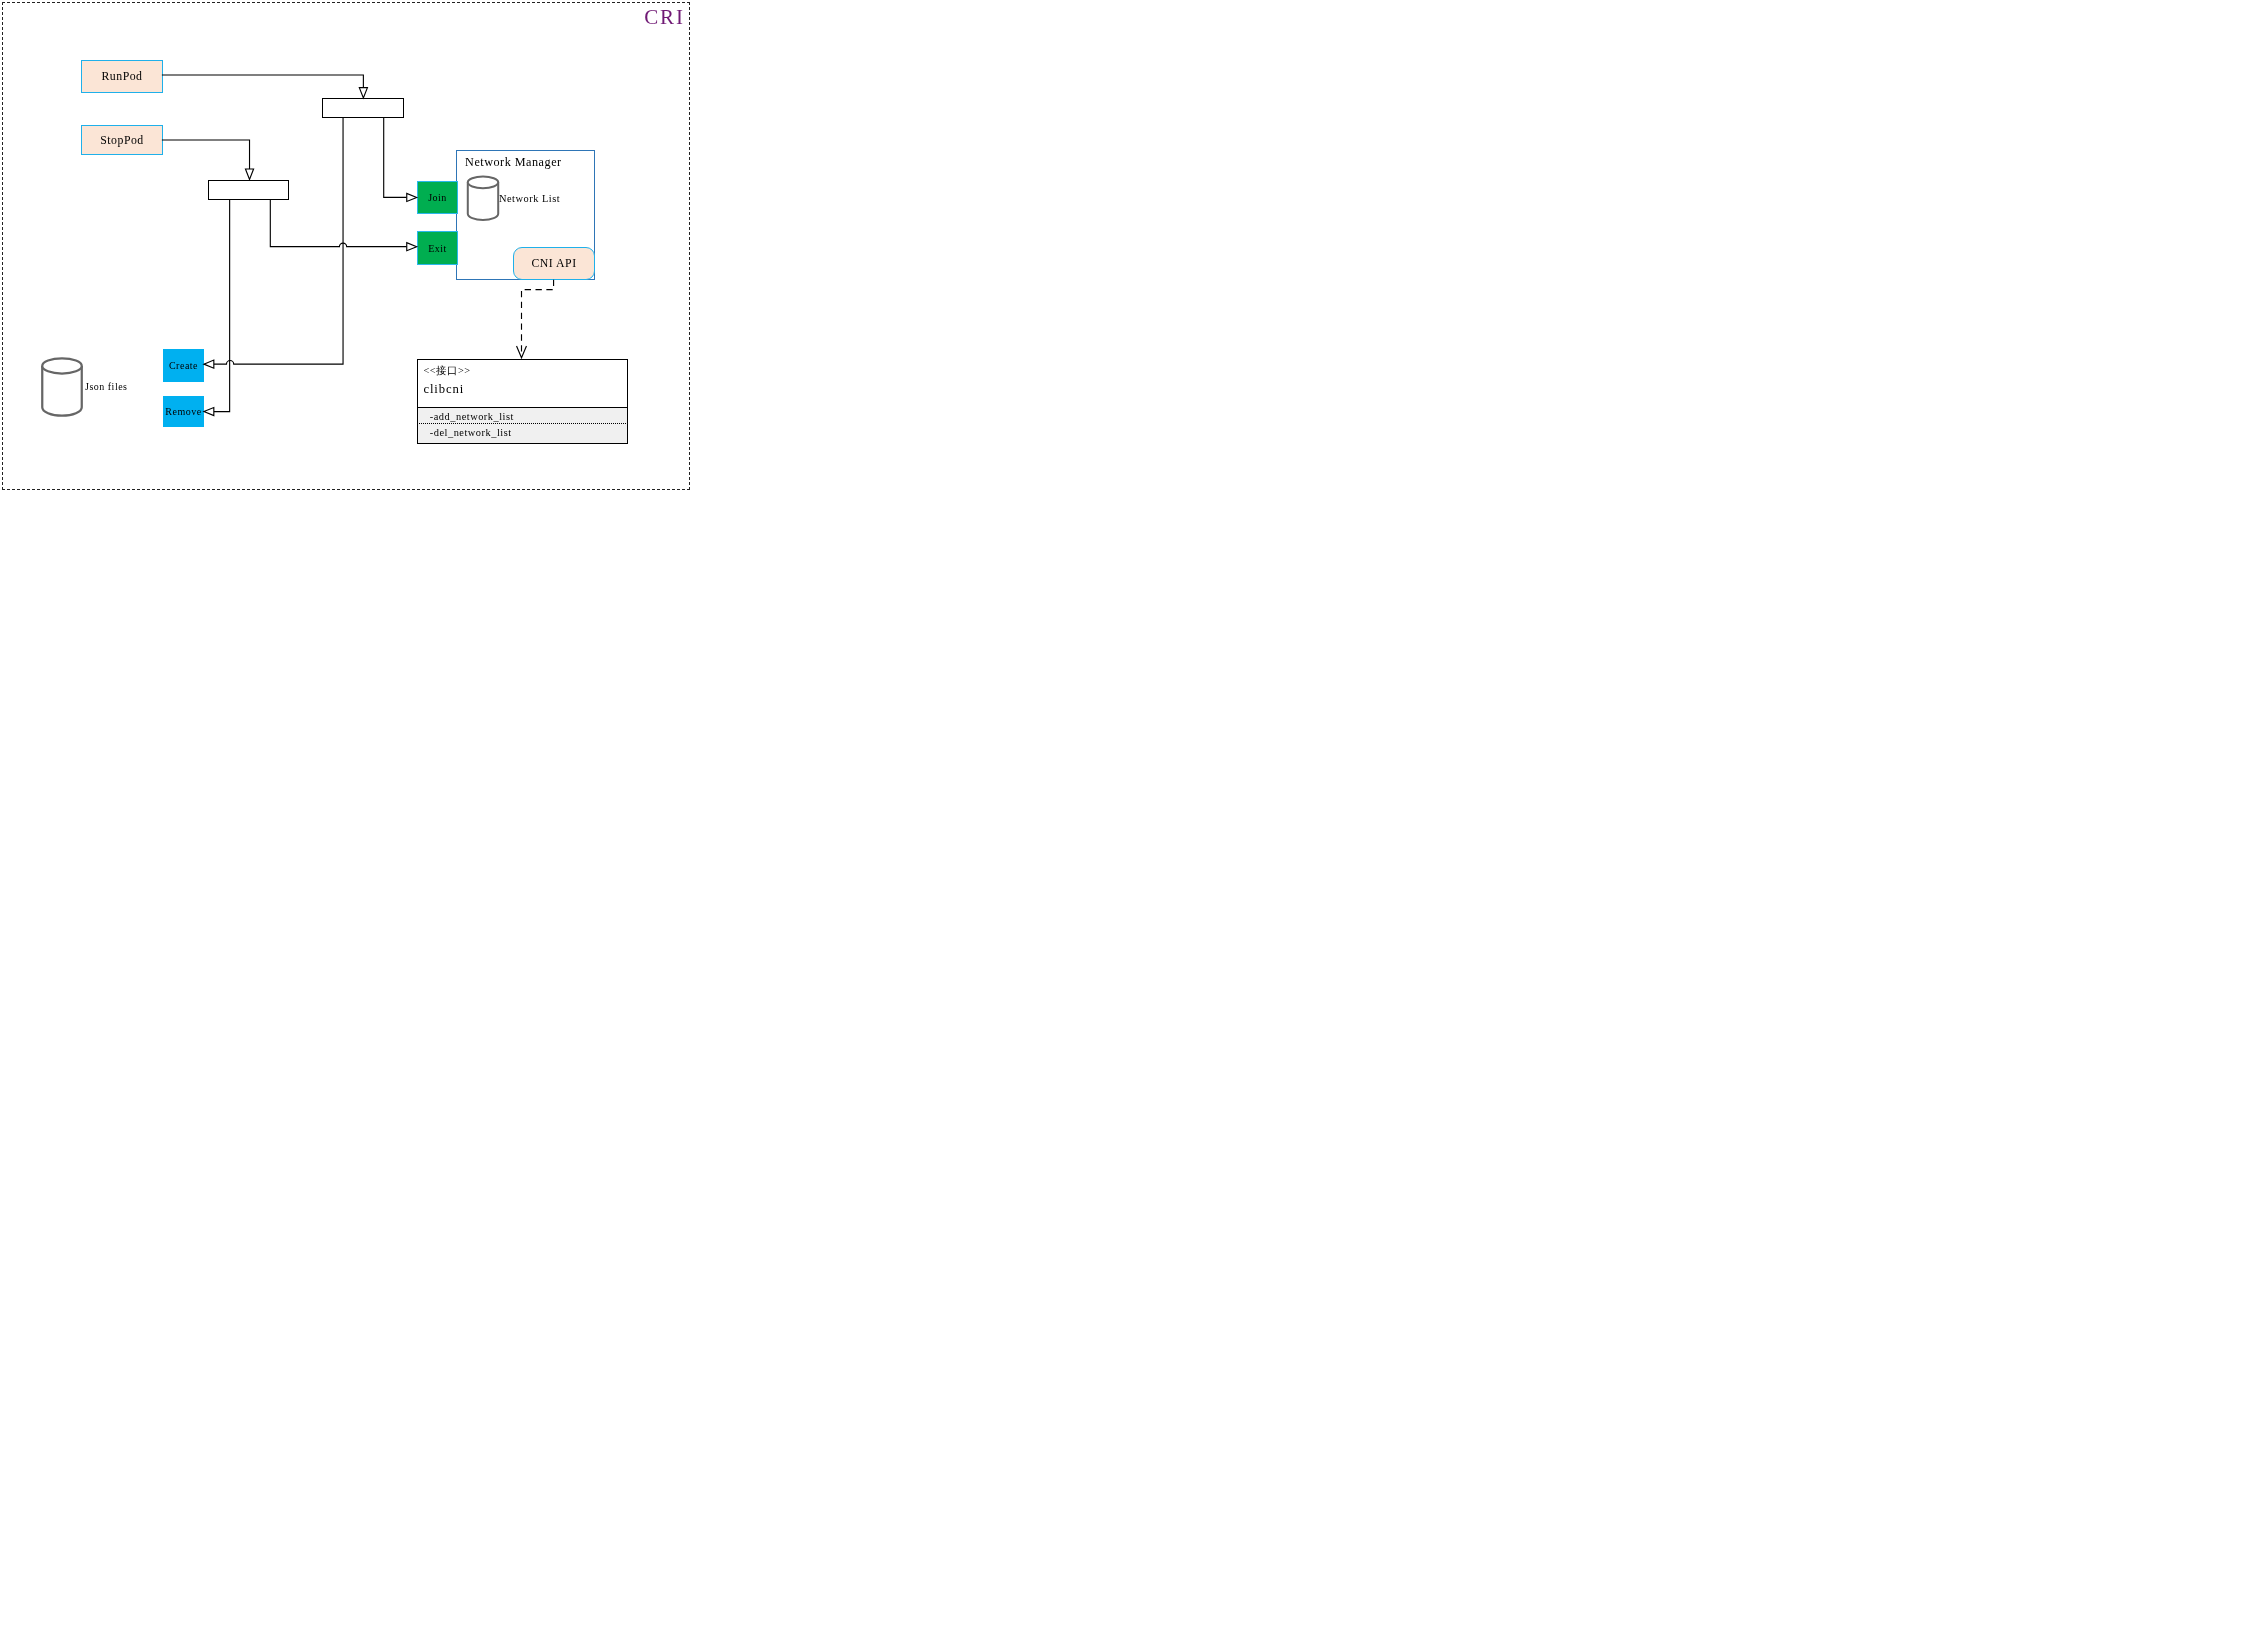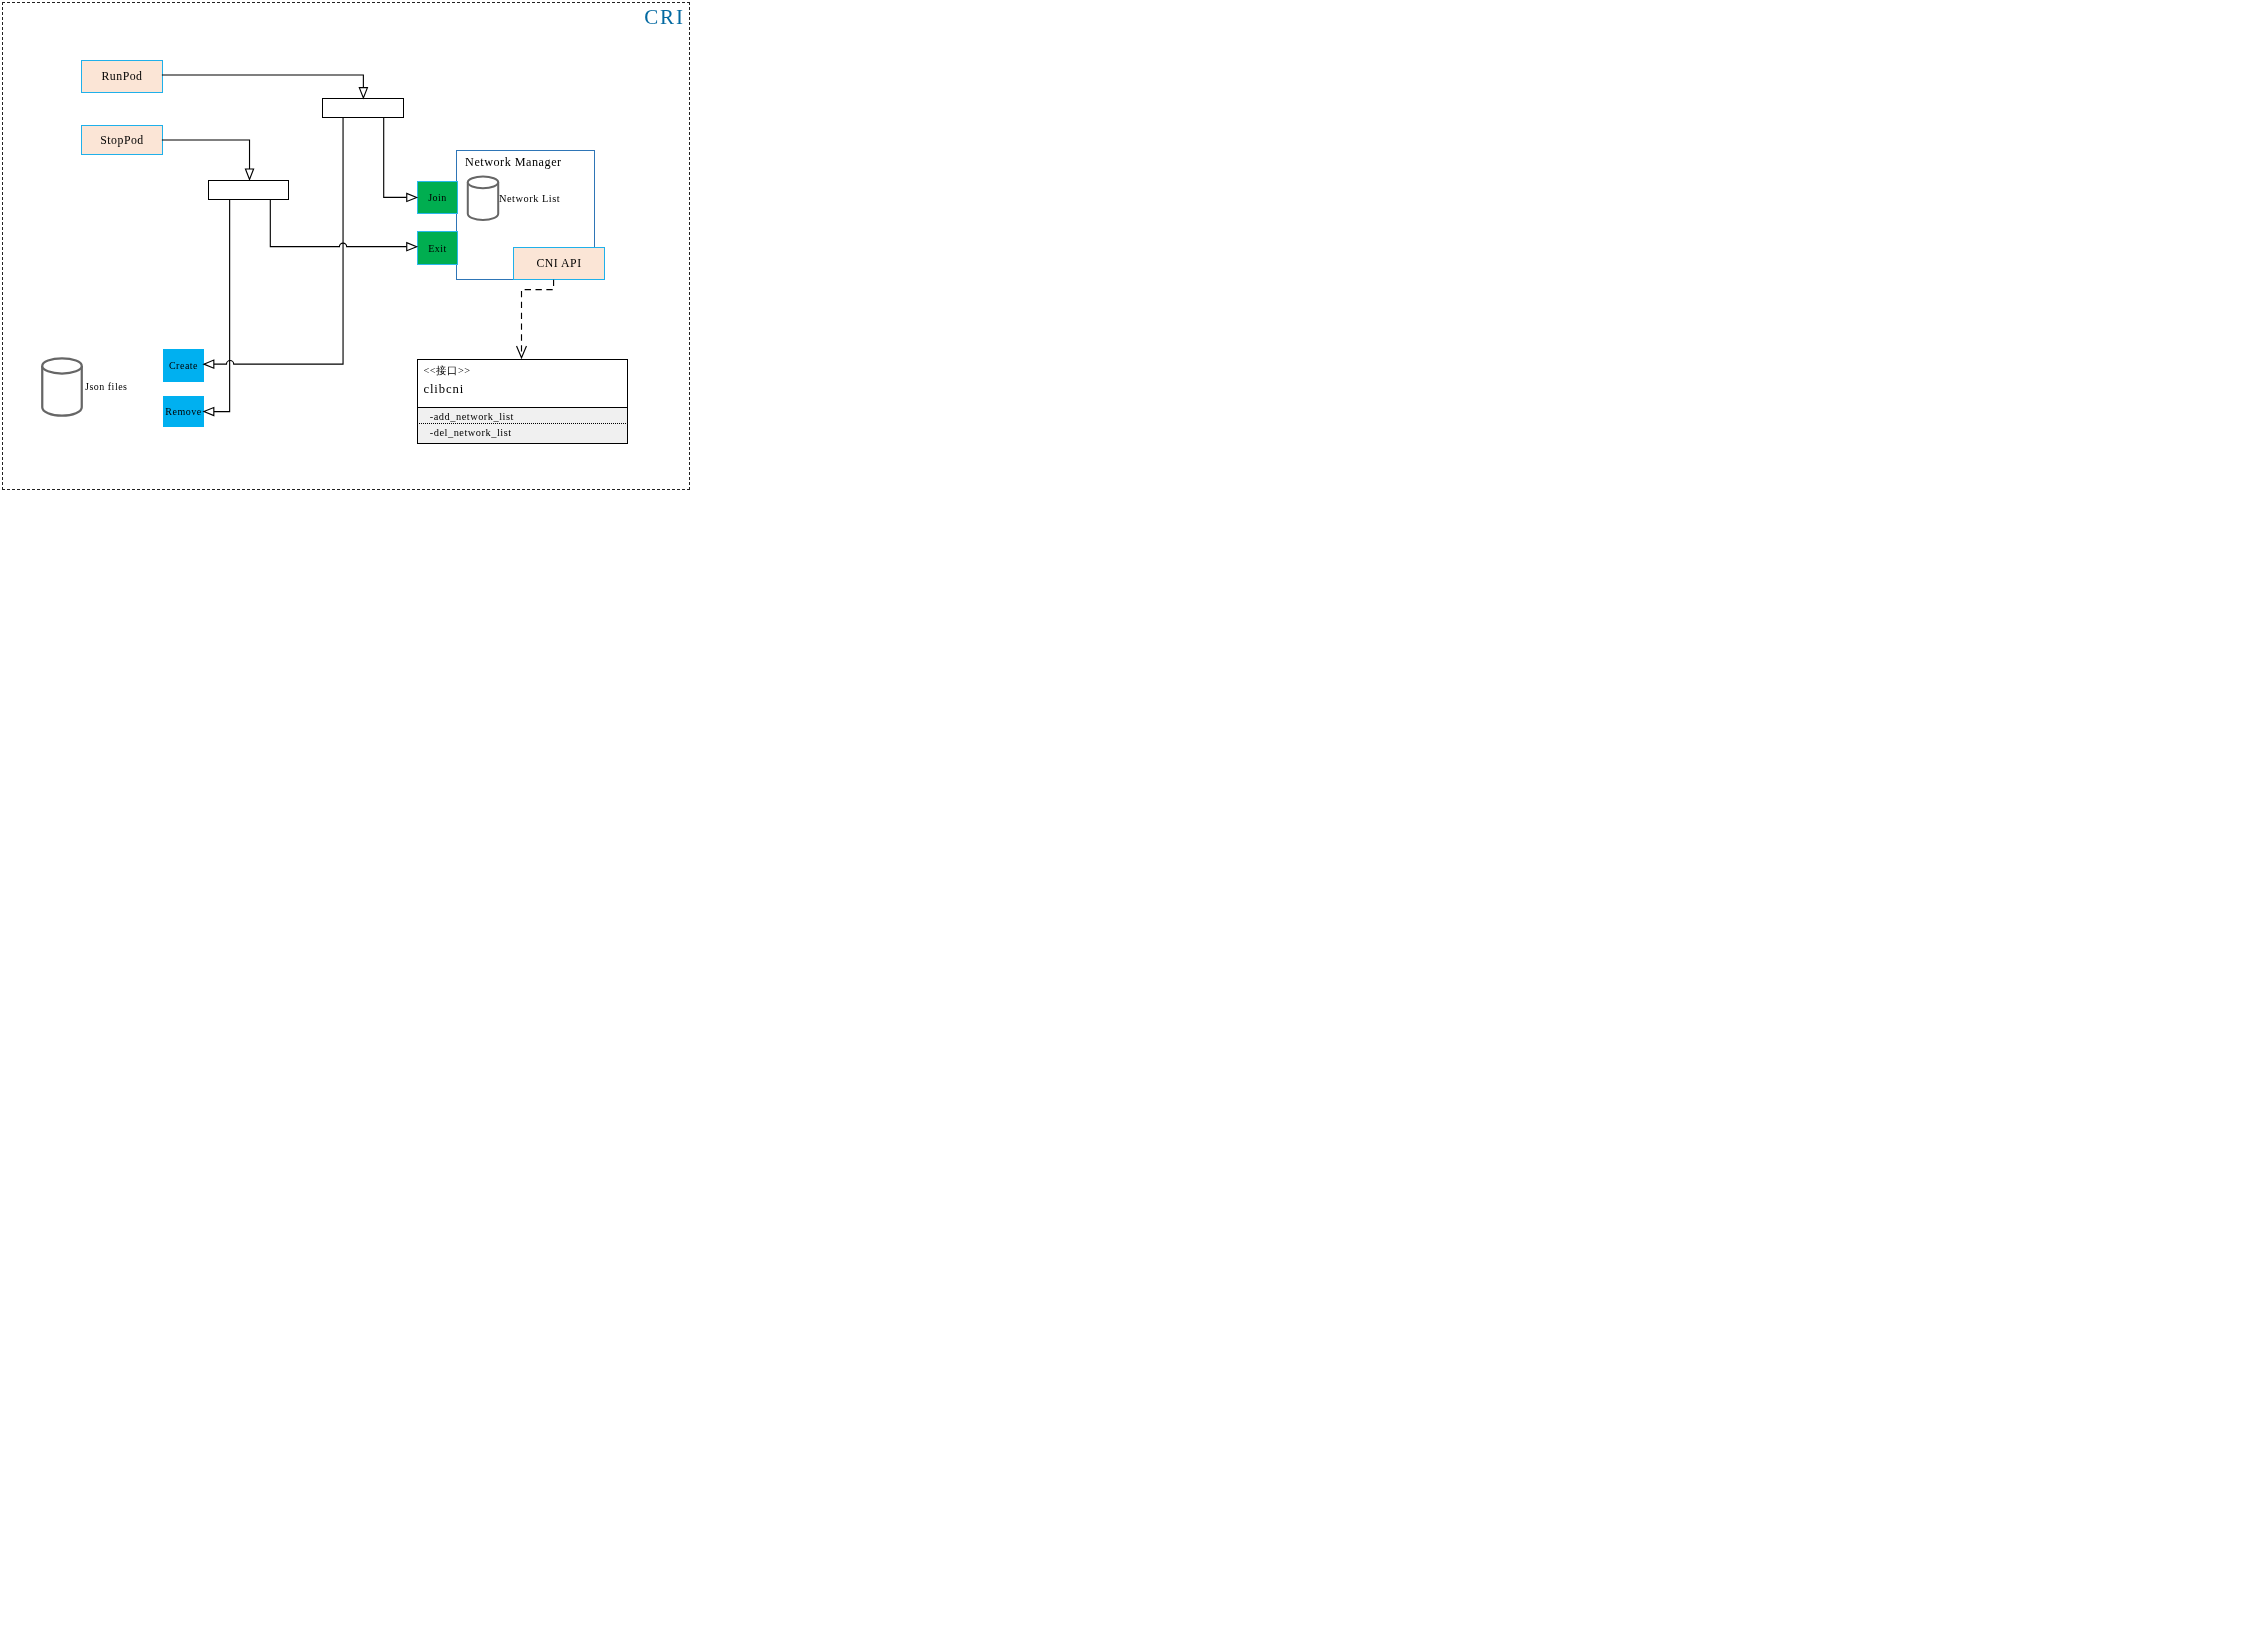--- a/index.html
+++ b/index.html
@@ -15,21 +15,21 @@
     position: absolute;
     left: 1.8px; top: 1.8px; right: 11px; bottom: 1.8px;
     border: 0.9px dashed #222;
     pointer-events: none;
   }
   .cri-title {
     position: absolute;
     top: 7.2px; right: 16.3px;
     font-size: 21px;
     letter-spacing: 1.8px;
-    color: #0369a1;
+    color: #701a75;
     line-height: 1;
   }
   .container-box {
     position: absolute;
     background: #ffffff;
     box-sizing: border-box;
   }
   .container-label {
     position: absolute;
     left: 8.1px; top: 3.6px;
@@ -45,21 +45,21 @@
     position: absolute;
     background: #fbe5d6;
     border: 0.9px solid #1fb0ea;
     box-sizing: border-box;
     display: flex; align-items: center; justify-content: center;
     font-size: 11.8px;
     letter-spacing: 0.5px;
   }
   .runpod  { left: 81px; top: 60px; width: 82px; height: 33px; }
   .stoppod { left: 81px; top: 125px; width: 82px; height: 30px; }
-  .cniapi  { left: 513px; top: 247px; width: 92px; height: 33px; }
+  .cniapi  { left: 513px; top: 247px; width: 82px; height: 33px; border-radius: 9px; }
 
   .green-btn {
     position: absolute;
     background: #00ae50;
     border: 0.5px solid #2bb7ec;
     box-sizing: border-box;
     display: flex; align-items: center; justify-content: center;
     font-size: 10px;
     letter-spacing: 0.5px;
   }

